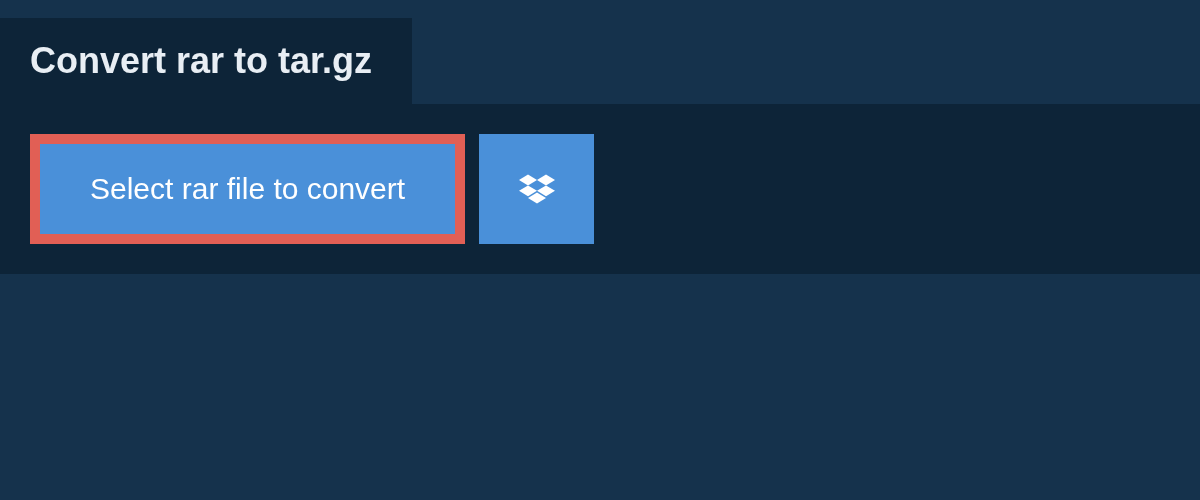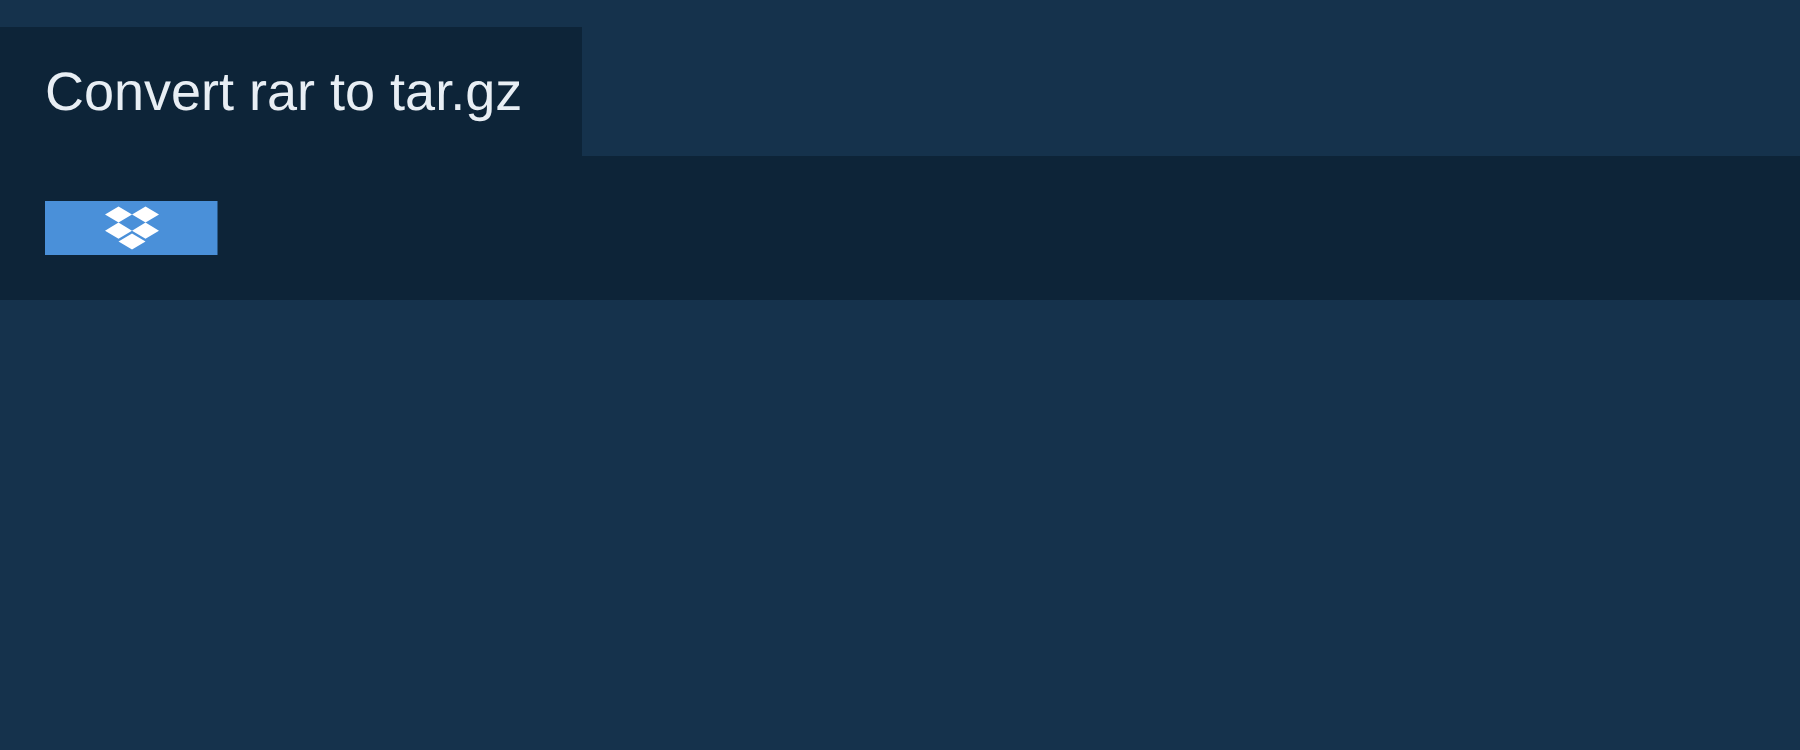--- a/index.html
+++ b/index.html
@@ -16,21 +16,21 @@
     }
     .tab-header {
       display: inline-block;
       background: #0d2438;
       padding: 22px 40px 22px 30px;
       margin-top: 18px;
     }
     .tab-header h1 {
       color: #e8eef4;
       font-size: 36px;
-      font-weight: 400;
+      font-weight: 700;
     }
     .content-panel {
       background: #0d2438;
       padding: 30px;
       display: flex;
       gap: 14px;
       align-items: stretch;
     }
     .select-button {
       background: #4a90d9;
@@ -62,20 +62,23 @@
 </head>
 <body>
 
 
 
 <div class="tab-header">
   <h1>Convert rar to tar.gz</h1>
 </div>
 
 <div class="content-panel">
+  <button class="select-button">
+    <span>Select rar file to convert</span>
+  </button>
   <button class="dropbox-button">
     <span class="dropbox-icon">
       <svg viewBox="0 0 40 40" fill="#ffffff">
         <path d="M 10 4 L 20 10 L 10 16 L 0 10 Z"></path>
         <path d="M 30 4 L 40 10 L 30 16 L 20 10 Z"></path>
         <path d="M 10 16 L 20 22 L 10 28 L 0 22 Z"></path>
         <path d="M 30 16 L 40 22 L 30 28 L 20 22 Z"></path>
         <path d="M 10 30 L 20 24 L 30 30 L 20 36 Z"></path>
       </svg>
     </span>

